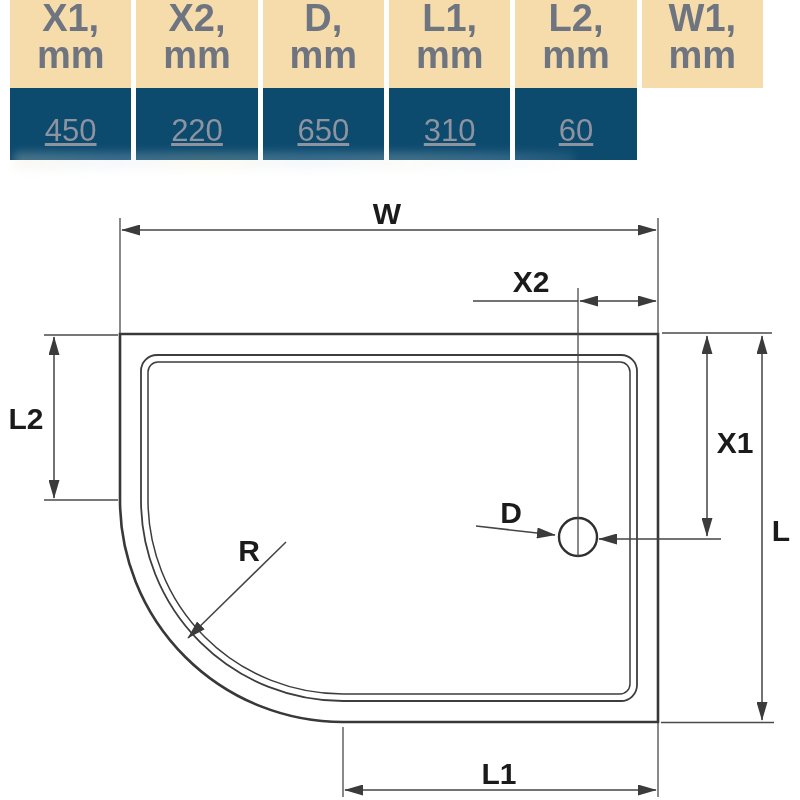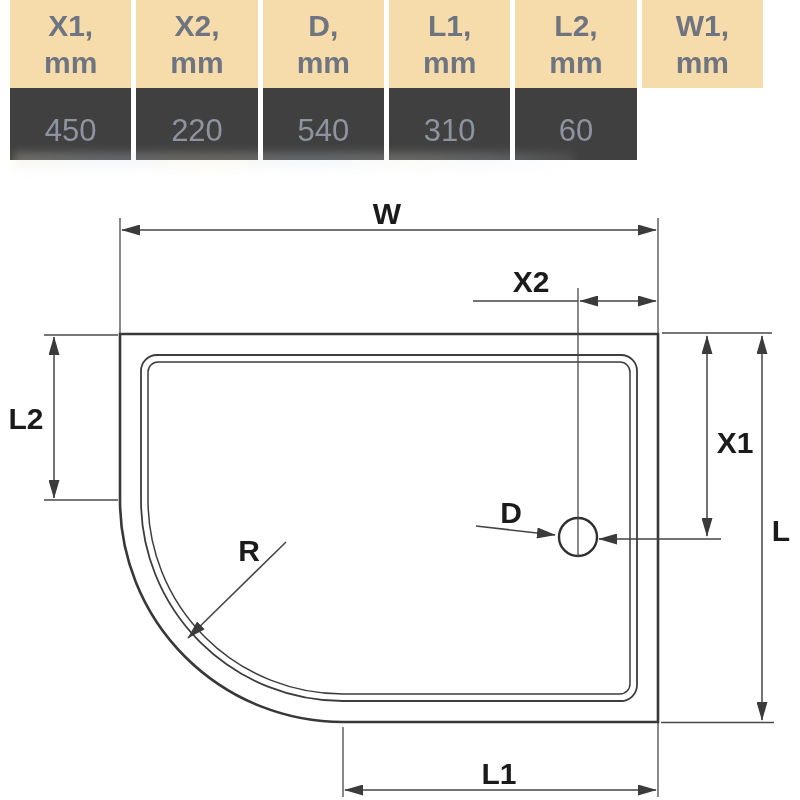--- a/index.html
+++ b/index.html
@@ -5,26 +5,26 @@
   html,body{margin:0;padding:0;background:#fff;}
   .page{
     position:relative;width:800px;height:800px;background:#ffffff;overflow:hidden;
     font-family:"Liberation Sans",sans-serif;
   }
   
   .spec-table{position:absolute;top:0;left:10px;width:753px;}
   .spec-row{display:grid;grid-template-columns:repeat(6,1fr);column-gap:5px;}
   .spec-head-cell{
     background:#f7dcab;height:88px;display:flex;flex-direction:column;
-    align-items:center;justify-content:center;line-height:37px;
-    font-weight:bold;font-size:30px;color:#6e7580;
+    align-items:center;justify-content:flex-start;line-height:37px;
+    font-weight:bold;font-size:38px;color:#6e7580;
   }
   .spec-value-cell{
-    background:#404040;height:58px;display:flex;align-items:center;justify-content:center;
-    font-size:31px;color:#8d939f;padding-top:14px;
+    background:#0c4a6e;height:58px;display:flex;align-items:center;justify-content:center;
+    font-size:31px;color:#8d939f;padding-top:14px;text-decoration:underline;
   }
   
   .artifact{
     position:absolute;top:152px;left:14px;width:560px;height:18px;
     background:linear-gradient(90deg,
       rgba(235,230,210,.7) 0%,rgba(215,225,245,.6) 18%,rgba(245,235,200,.6) 34%,
       rgba(210,225,245,.6) 52%,rgba(240,238,225,.6) 70%,rgba(225,232,245,.5) 85%,
       rgba(250,250,248,.2) 100%);
     filter:blur(4px);opacity:.38;border-radius:4px;
   }
@@ -66,21 +66,21 @@
         <span>mm</span>
       </div>
       <div class="spec-head-cell">
         <span>W1,</span>
         <span>mm</span>
       </div>
     </div>
     <div class="spec-row">
       <div class="spec-value-cell">450</div>
       <div class="spec-value-cell">220</div>
-      <div class="spec-value-cell">540</div>
+      <div class="spec-value-cell">650</div>
       <div class="spec-value-cell">310</div>
       <div class="spec-value-cell">60</div>
     </div>
   </div>
 
   <div class="artifact"></div>
 
   <svg class="drawing" width="800" height="800" viewBox="0 0 800 800">
     <defs>
       <marker id="arr" viewBox="0 0 12 7" refX="11.5" refY="3.5" markerWidth="19" markerHeight="11" markerUnits="userSpaceOnUse" orient="auto-start-reverse">

